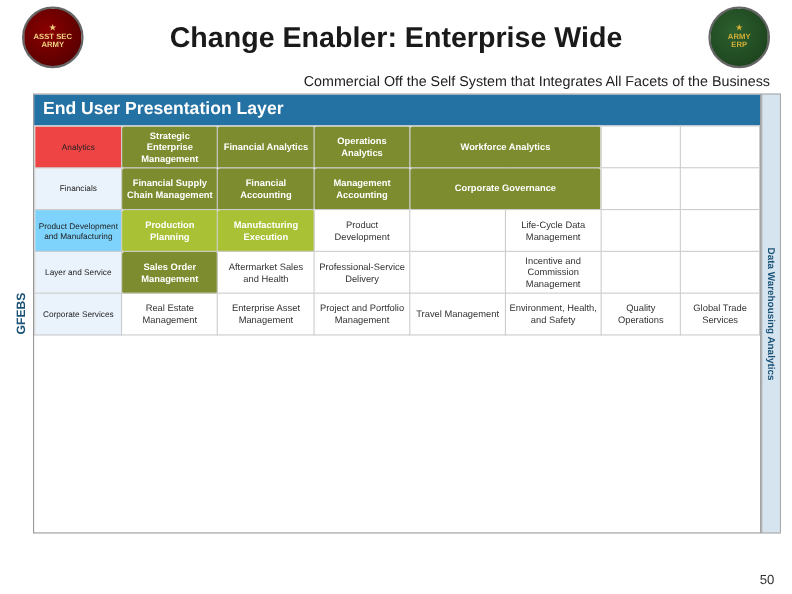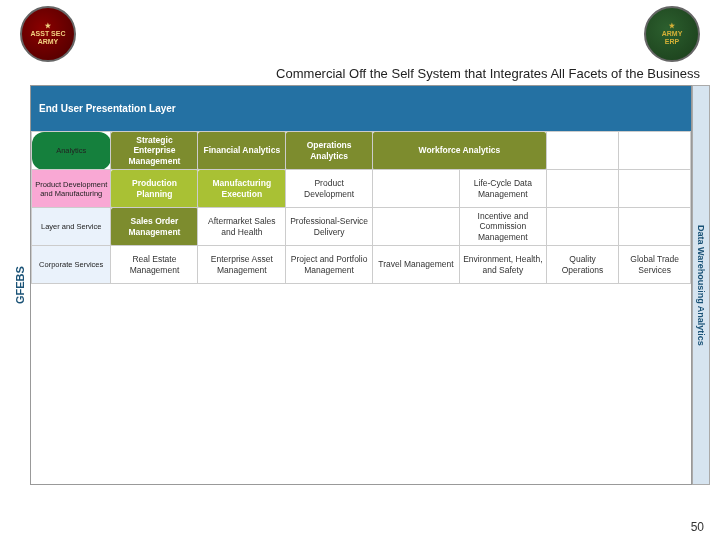--- a/index.html
+++ b/index.html
@@ -80,23 +80,23 @@
       width: 18px;
       border: 1px solid #aaa;
       text-align: center;
       padding: 4px 0;
     }
 
     
     .grid-header {
       background: #2471a3;
       color: #fff;
-      font-size: 10px;
-      font-weight: bold;
-      padding: 17px 8px;
+      font-size: 16px;
+      font-weight: bold;
+      padding: 5px 8px;
       text-align: left;
     }
 
     
     .grid-table {
       width: 100%;
       border-collapse: collapse;
       font-size: 8.5px;
     }
     .grid-table td {
@@ -111,29 +111,29 @@
       background: #f0f0f0;
       color: #222;
       font-size: 7.5px;
       text-align: left;
       font-weight: normal;
       width: 80px;
       padding-left: 4px;
     }
 
     
-    .analytics-row .row-label { background: #15803d; border-radius: 12px; }
+    .analytics-row .row-label { background: #ef4444; }
     
     .financials-row .row-label { background: #eaf2fb; }
     
     .hcm-row .row-label { background: #eaf2fb; }
     
     .procurement-row .row-label { background: #eaf2fb; }
     
-    .product-row .row-label { background: #f9a8d4; }
+    .product-row .row-label { background: #7dd3fc; }
     
     .sales-row .row-label { background: #eaf2fb; }
     
     .corporate-row .row-label { background: #eaf2fb; }
 
     
     .cell-green {
       background: #7d8c2e;
       color: #fff;
       font-weight: bold;
@@ -199,20 +199,21 @@
       line-height: 1.1;
     }
   </style>
 </head>
 <body>
 
 <div class="header">
   <div class="logo-left">
     <div class="logo-left-inner">★<br>ASST SEC<br>ARMY</div>
   </div>
+  <div class="header-title">Change Enabler: Enterprise Wide</div>
   <div class="logo-right">
     <div class="logo-right-inner">★<br>ARMY<br>ERP</div>
   </div>
 </div>
 
 <div class="subtitle">Commercial Off the Self System that Integrates All Facets of the Business</div>
 
 <div class="main-content">
 
   <div class="gfebs-label">GFEBS</div>
@@ -237,20 +238,29 @@
           <tr class="analytics-row">
         <td class="row-label">Analytics</td>
         <td class="cell-green">Strategic Enterprise Management</td>
         <td class="cell-green">Financial Analytics</td>
         <td class="cell-green">Operations Analytics</td>
         <td class="cell-green" colspan="2">Workforce Analytics</td>
         <td class="cell-plain"></td>
         <td class="cell-plain"></td>
       </tr>
 
+      <tr class="financials-row">
+        <td class="row-label">Financials</td>
+        <td class="cell-green">Financial Supply Chain Management</td>
+        <td class="cell-green">Financial Accounting</td>
+        <td class="cell-green">Management Accounting</td>
+        <td class="cell-green" colspan="2">Corporate Governance</td>
+        <td class="cell-plain"></td>
+        <td class="cell-plain"></td>
+      </tr>
 
 
 
       <tr class="product-row">
         <td class="row-label">Product Development and Manufacturing</td>
         <td class="cell-highlight">Production Planning</td>
         <td class="cell-highlight">Manufacturing Execution</td>
         <td class="cell-plain">Product Development</td>
         <td class="cell-plain"></td>
         <td class="cell-plain">Life-Cycle Data Management</td>

